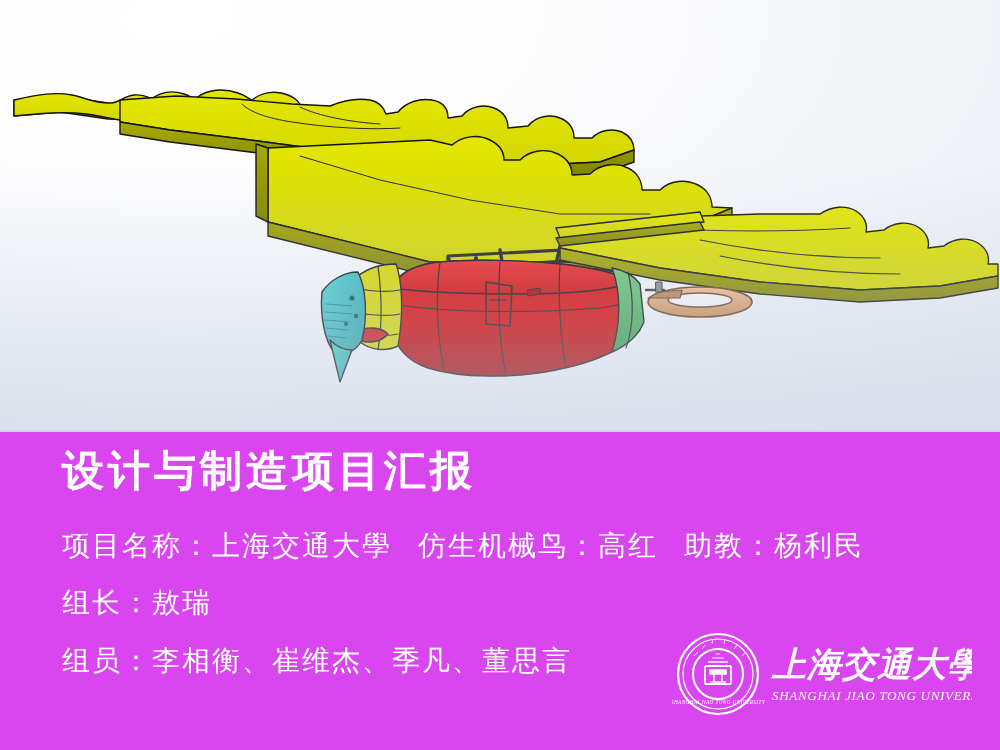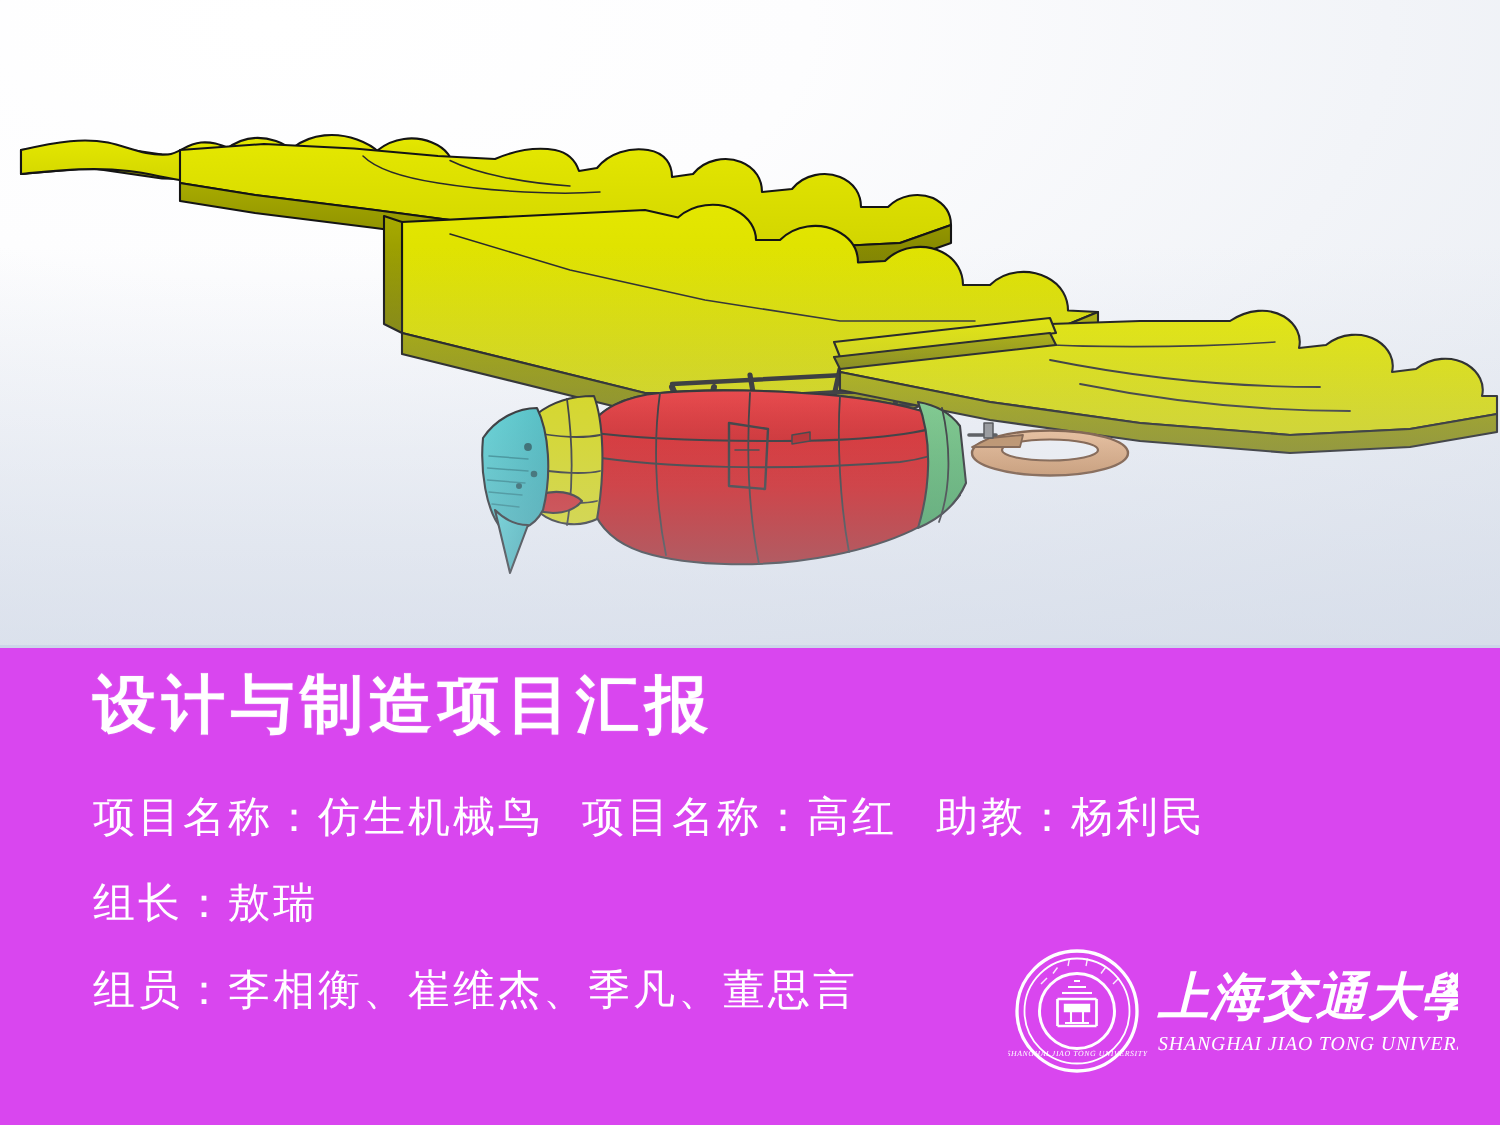--- a/index.html
+++ b/index.html
@@ -273,21 +273,21 @@
     </svg>
   </div>
 
   <div id="band-hairline"></div>
 
   <div id="blue-band">
 
     <div class="title">设计与制造项目汇报</div>
 
     <div class="line" id="line-project">
-      <span>项目名称：仿生机械鸟</span><span class="gap"></span><span>项目名称：高红</span><span class="gap"></span><span>助教：杨利民</span>
+      <span>项目名称：上海交通大學</span><span class="gap"></span><span>仿生机械鸟：高红</span><span class="gap"></span><span>助教：杨利民</span>
     </div>
 
     <div class="line" id="line-members">组员：李相衡、崔维杰、季凡、董思言</div>
 
     <div class="line" id="line-leader">组长：敖瑞</div>
 
     <div id="logo">
       <svg viewBox="0 0 300 96" width="300" height="96" xmlns="http://www.w3.org/2000/svg">
         <g stroke="#ffffff" fill="none">
 

